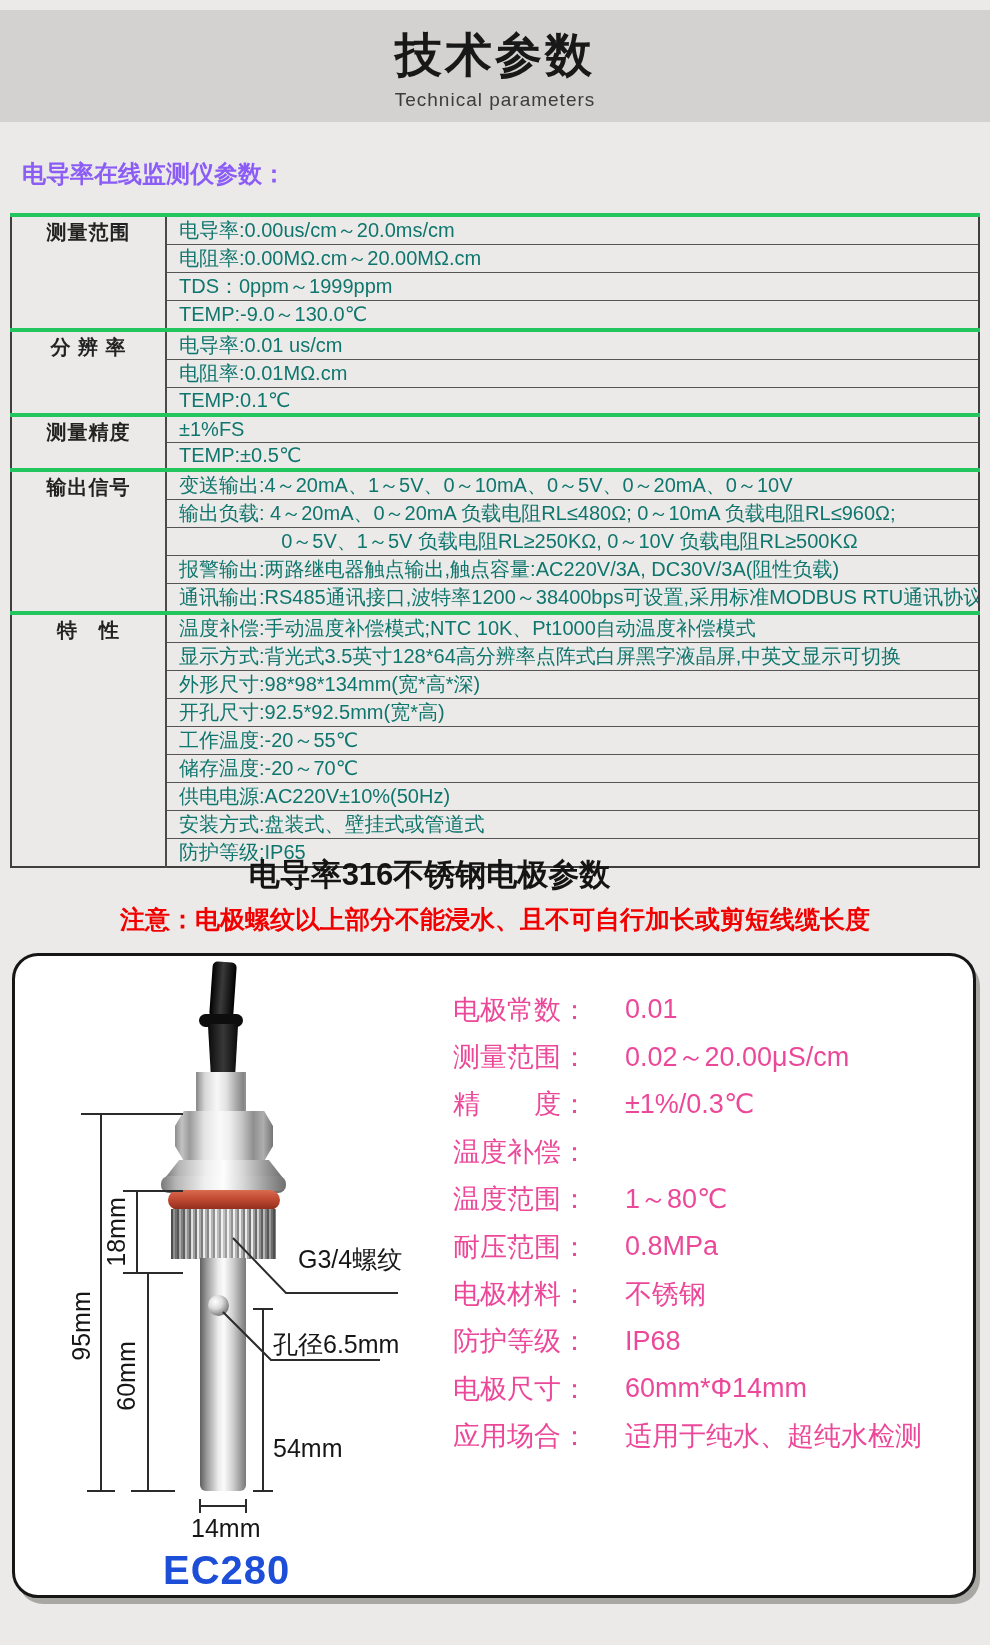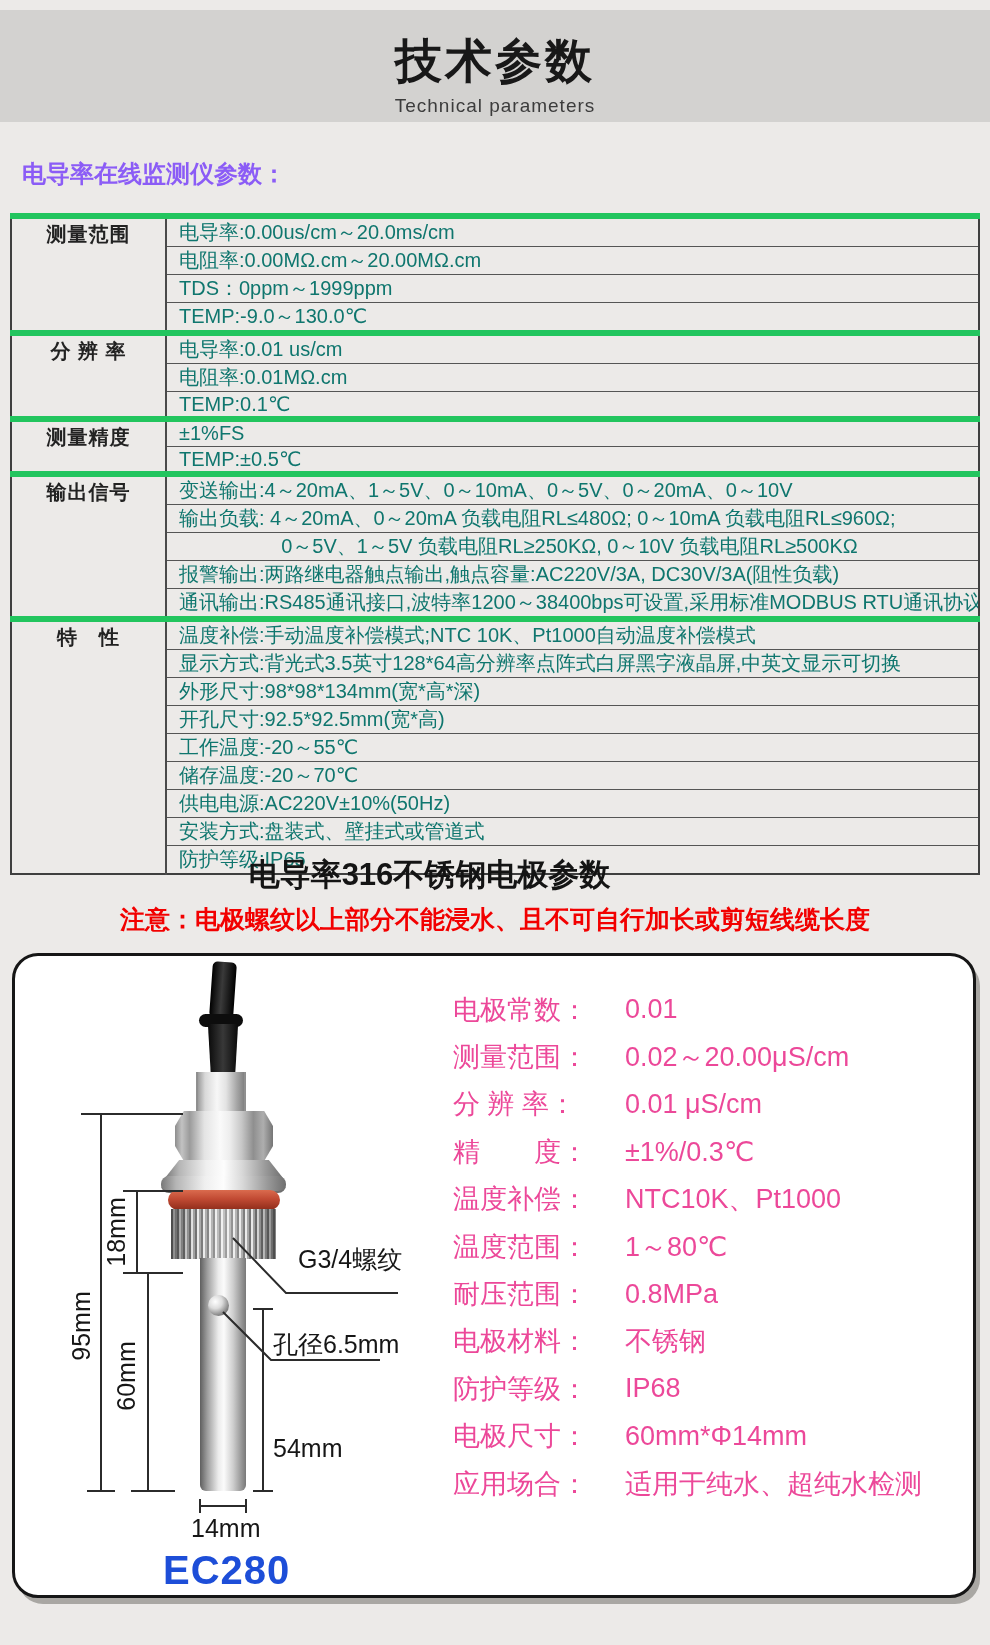--- a/index.html
+++ b/index.html
@@ -4,41 +4,41 @@
 <style>
   html,body{margin:0;padding:0;}
   body{
     width:990px;height:1645px;position:relative;overflow:hidden;
     background:#eceae8;
     font-family:"Liberation Sans","DejaVu Sans",sans-serif;
     color:#1c1c1c;
   }
   
   .banner{position:absolute;left:0;top:10px;width:990px;height:112px;background:#d3d2d0;text-align:center;}
-  .banner .title{margin-top:20px;font-size:47px;font-weight:900;letter-spacing:3px;color:#181818;}
+  .banner .title{margin-top:14px;font-size:47px;font-weight:900;letter-spacing:3px;color:#181818;}
   .banner .subtitle{margin-top:2px;font-size:19px;color:#3c3c3c;letter-spacing:1px;}
   
   .intro{position:absolute;left:22px;top:158px;font-size:24px;font-weight:bold;color:#8b5cf6;}
   
   table.spec-table{
     position:absolute;left:10px;top:213px;width:970px;
     border-collapse:collapse;table-layout:fixed;
     border:2px solid #3f3f3f;background:transparent;
   }
   table.spec-table tr{height:27.4px;}
   table.spec-table th{
     width:151px;vertical-align:top;text-align:center;
     font-size:20px;font-weight:bold;padding-top:2px;
     border-right:2px solid #4a4a4a;letter-spacing:1px;color:#222;
   }
   table.spec-table td{
     font-size:20px;padding:0 6px 0 12px;color:#0f766e;
     white-space:nowrap;overflow:hidden;
   }
-  table.spec-table tr.grp > th, table.spec-table tr.grp > td{border-top:6px solid #22c55e;margin-left:46px;}
+  table.spec-table tr.grp > th, table.spec-table tr.grp > td{border-top:4px solid #22c55e;margin-left:46px;}
   table.spec-table td.sub{border-top:1.5px solid #555;}
   table.spec-table td.center{text-align:center;padding-left:0;}
   
   .sec-title{position:absolute;left:0;top:854px;width:859px;text-align:center;font-size:31px;font-weight:900;color:#141414;}
   .warning{position:absolute;left:0;top:903px;width:990px;text-align:center;font-size:25px;font-weight:bold;color:#f20000;}
   
   .card{
     position:absolute;left:12px;top:953px;width:958px;height:639px;
     background:#ffffff;border:3px solid #161616;border-radius:26px;
     box-shadow:5px 7px 0 -1px #a9a7a3;
@@ -236,30 +236,25 @@
   <div class="speclist">
     <div class="spec-row">
         <span class="spec-label">电极常数：</span>
         <span class="spec-value">0.01</span>
       </div>
     <div class="spec-row">
         <span class="spec-label">测量范围：</span>
         <span class="spec-value">0.02～20.00μS/cm</span>
       </div>
     <div class="spec-row">
-        <span class="spec-label">分 辨 率：</span>
-        <span class="spec-value">0.01 μS/cm</span>
-      </div>
-    <div class="spec-row">
         <span class="spec-label">精　　度：</span>
         <span class="spec-value">±1%/0.3℃</span>
       </div>
     <div class="spec-row">
         <span class="spec-label">温度补偿：</span>
-        <span class="spec-value">NTC10K、Pt1000</span>
       </div>
     <div class="spec-row">
         <span class="spec-label">温度范围：</span>
         <span class="spec-value">1～80℃</span>
       </div>
     <div class="spec-row">
         <span class="spec-label">耐压范围：</span>
         <span class="spec-value">0.8MPa</span>
       </div>
     <div class="spec-row">

